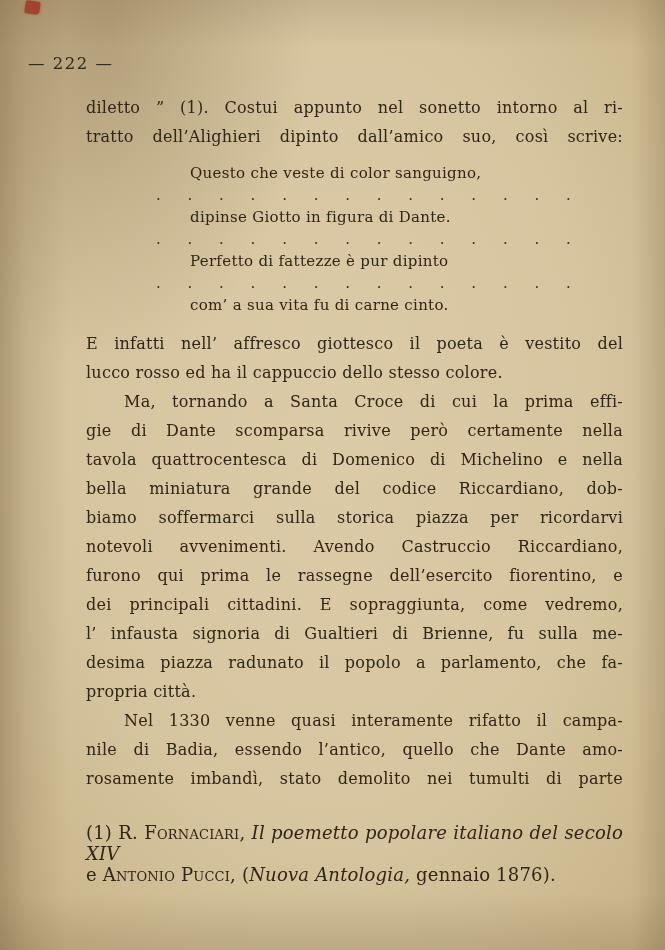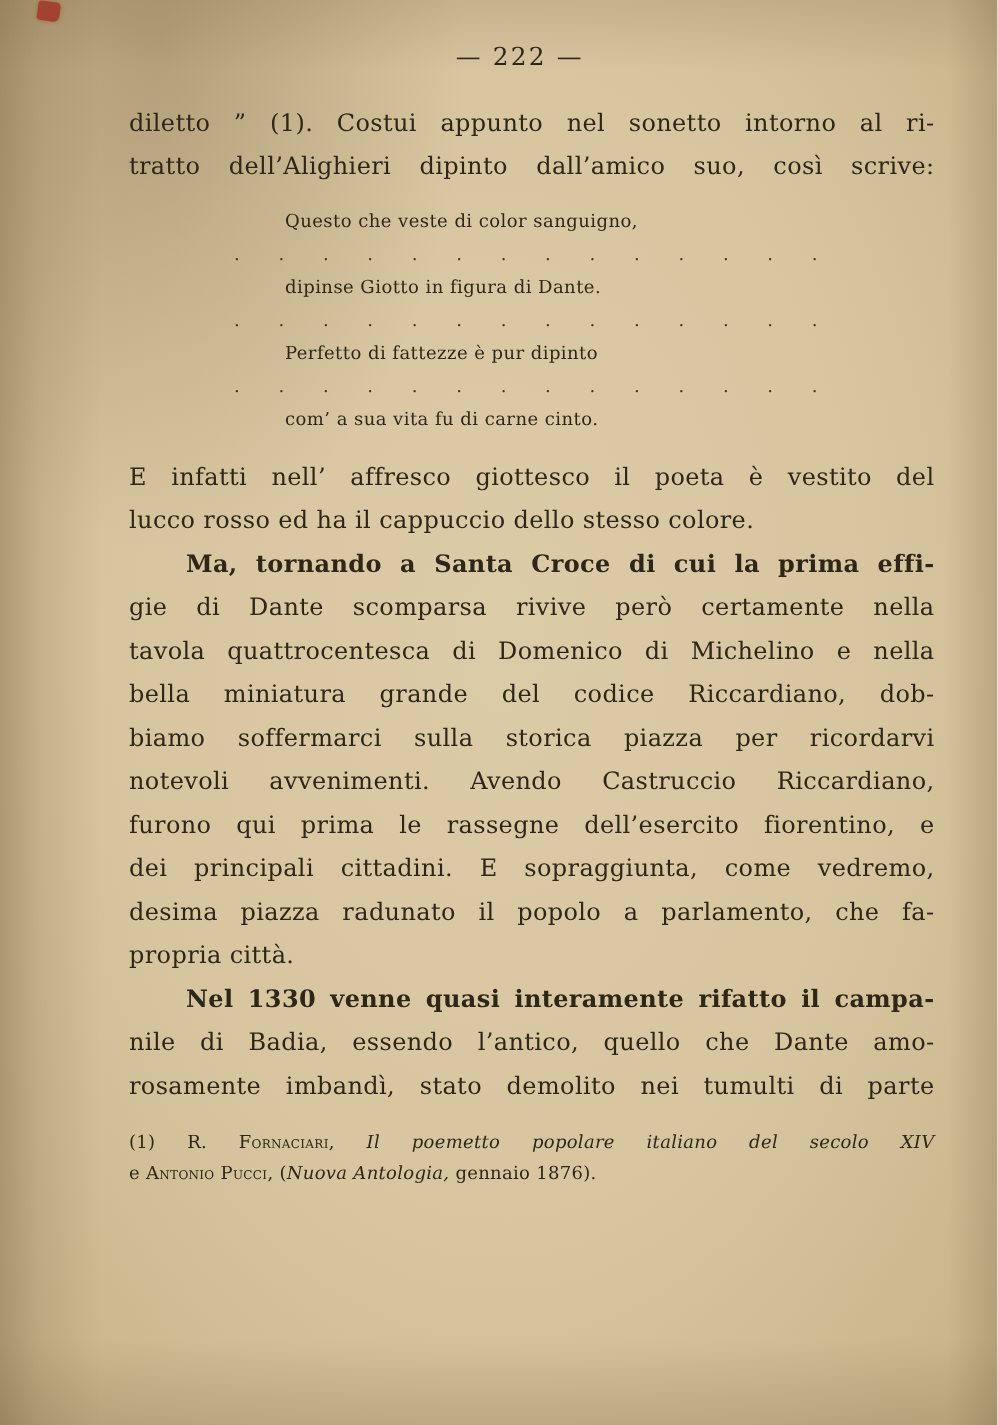--- a/index.html
+++ b/index.html
@@ -24,62 +24,62 @@
     top: 1px; left: 25px;
     width: 15px; height: 13px;
     background: #a23a2b;
     border-radius: 2px 3px 4px 2px;
     transform: rotate(8deg);
     opacity: 0.9;
     box-shadow: 0 0 3px rgba(162,58,43,0.5);
   }
 
   .page-number {
-    margin-top: 28px;
-    text-align: center;
+    margin-top: 54px;
+    text-align: left;
     font-size: 16.5px;
     letter-spacing: 1.5px;
     padding-left: 28px;
   }
 
   .body {
     padding: 20px 42px 0 86px;
     font-size: 16px;
     letter-spacing: 0.25px;
   }
 
   .para { margin: 0; }
   .para .line {
     line-height: 29px;
     text-align: justify;
     text-align-last: justify;
   }
   .para.end-flush .line:last-child { text-align-last: left; }
-  .para.indent .line:first-child { text-indent: 38px; font-weight: bold; }
+  .para.indent .line:first-child { text-indent: 38px; }
 
   .poem {
     margin: 11px 0 13px 0;
-    font-size: 12px;
+    font-size: 15px;
   }
   .poem-line {
     margin-left: 104px;
     line-height: 22px;
     letter-spacing: 0.3px;
   }
   .dots {
     margin-left: 70px;
     line-height: 22px;
     word-spacing: 20px;
     letter-spacing: 1px;
     color: #3a3222;
   }
 
   .footnote {
-    margin-top: 13px;
-    font-size: 12px;
+    margin-top: 29px;
+    font-size: 18px;
     letter-spacing: 0.2px;
   }
   .fn-line { line-height: 21px; }
   .fn-line.jl { text-align: justify; text-align-last: justify; }
   .sc { font-variant: small-caps; }
   .it { font-style: italic; }
 </style>
 </head>
 <body>
 
@@ -113,20 +113,21 @@
 
     <div class="para indent end-flush">
         <div class="line">Ma, tornando a Santa Croce di cui la prima effi-</div>
         <div class="line">gie di Dante scomparsa rivive però certamente nella</div>
         <div class="line">tavola quattrocentesca di Domenico di Michelino e nella</div>
         <div class="line">bella miniatura grande del codice Riccardiano, dob-</div>
         <div class="line">biamo soffermarci sulla storica piazza per ricordarvi</div>
         <div class="line">notevoli avvenimenti. Avendo Castruccio Riccardiano,</div>
         <div class="line">furono qui prima le rassegne dell’esercito fiorentino, e</div>
         <div class="line">dei principali cittadini. E sopraggiunta, come vedremo,</div>
+        <div class="line">l’ infausta signoria di Gualtieri di Brienne, fu sulla me-</div>
         <div class="line">desima piazza radunato il popolo a parlamento, che fa-</div>
         <div class="line">propria città.</div>
       </div>
 
     <div class="para indent">
         <div class="line">Nel 1330 venne quasi interamente rifatto il campa-</div>
         <div class="line">nile di Badia, essendo l’antico, quello che Dante amo-</div>
         <div class="line">rosamente imbandì, stato demolito nei tumulti di parte</div>
       </div>
 

